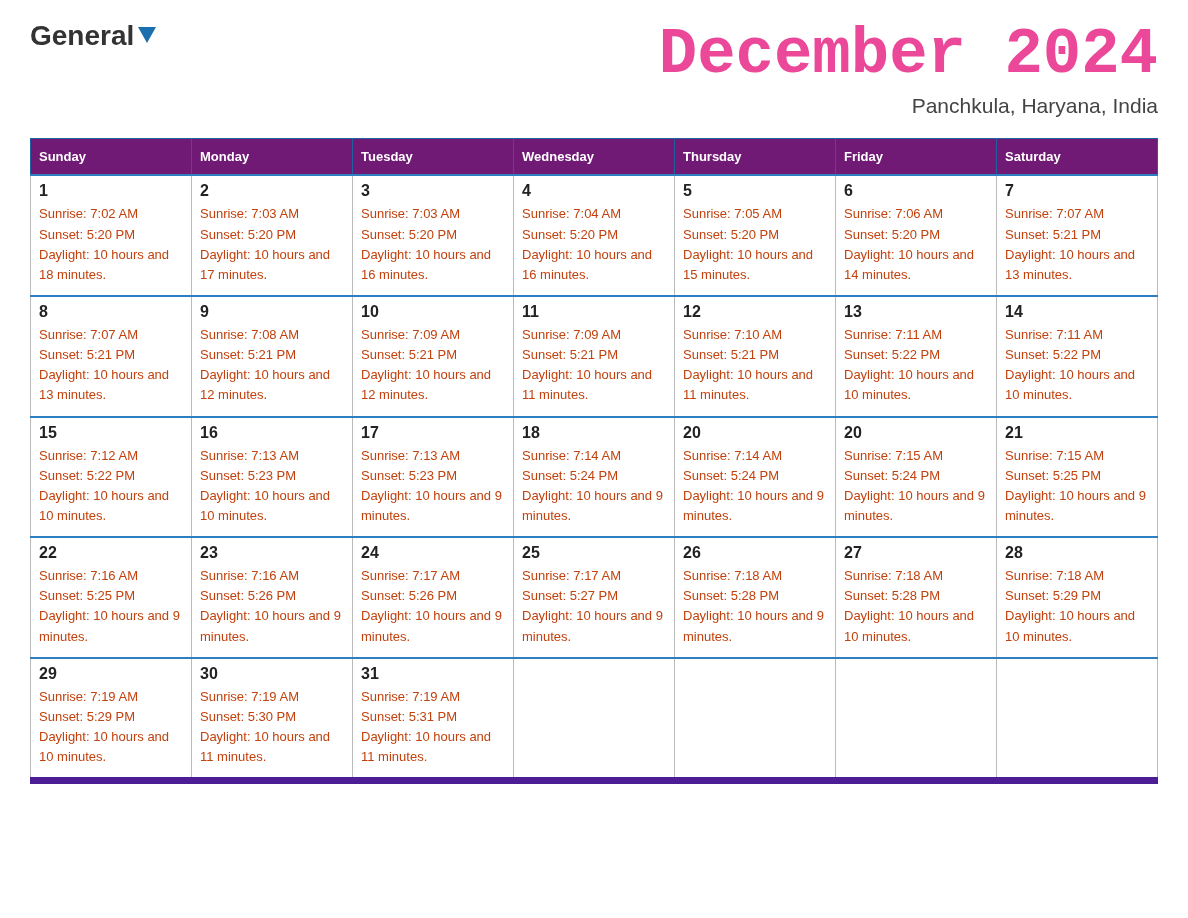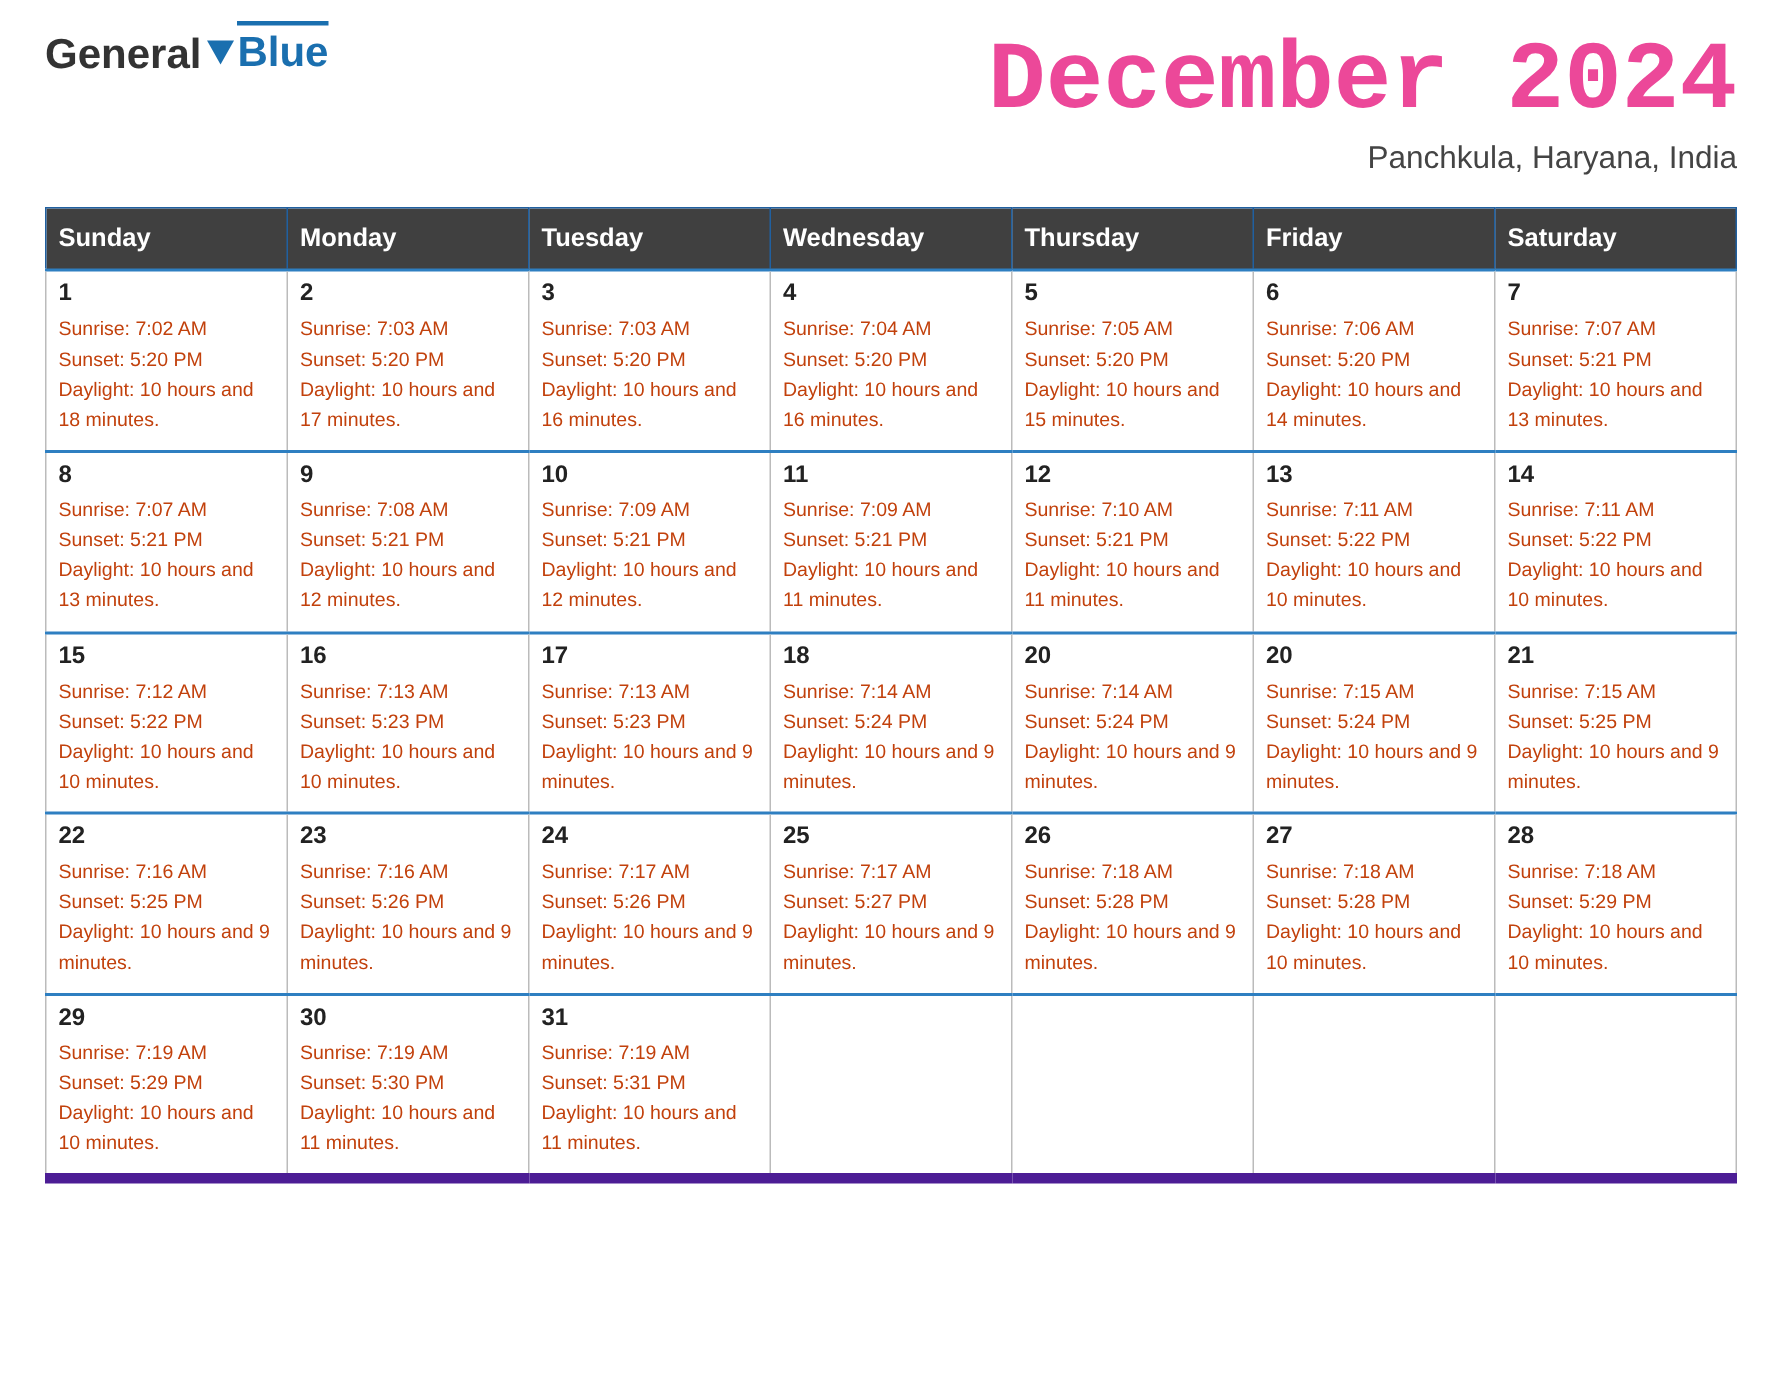--- a/index.html
+++ b/index.html
@@ -30,23 +30,23 @@
       font-size: 21px;
       color: #444;
       margin-top: 4px;
     }
     .calendar {
       width: 100%;
       border-collapse: collapse;
       border: 1px solid #aaa;
     }
     .calendar thead tr th {
-      background: #404040;
+      background: #701a75;
       color: #fff;
-      font-size: 17px;
+      font-size: 13px;
       font-weight: bold;
       padding: 10px 8px;
       text-align: left;
       border: 1px solid #2060a0;
     }
     .calendar tbody tr td {
       width: calc(100% / 7);
       vertical-align: top;
       padding: 6px 8px 10px 8px;
       border: 1px solid #bbb;
@@ -75,28 +75,27 @@
       display: flex;
       align-items: center;
       gap: 0px;
     }
   </style>
 </head>
 <body>
 
 <div class="header">
   <div class="logo-wrapper">
-    <div style="display:flex;flex-direction:row;align-items:flex-start;">
+    <div style="display:flex;flex-direction:column;align-items:flex-start;">
       <div style="display:flex;align-items:center;">
         <span style="font-size:28px;font-weight:bold;color:#333;">General</span>
         <svg width="22" height="22" viewBox="0 0 22 22" style="margin-left:2px;margin-top:-4px;">
           <polygon points="2,4 20,4 11,20" fill="#1a6faf"></polygon>
         </svg>
       </div>
-      <span style="font-size:28px;font-weight:bold;color:#1a6faf;margin-top:-6px;border-top:3px solid #1a6faf;width:100%;padding-top:2px;">Blue</span>
     </div>
   </div>
   <div class="title-block">
     <div class="month-title">December 2024</div>
     <div class="location">Panchkula, Haryana, India</div>
   </div>
 </div>
 
 <table class="calendar">
   <thead>

